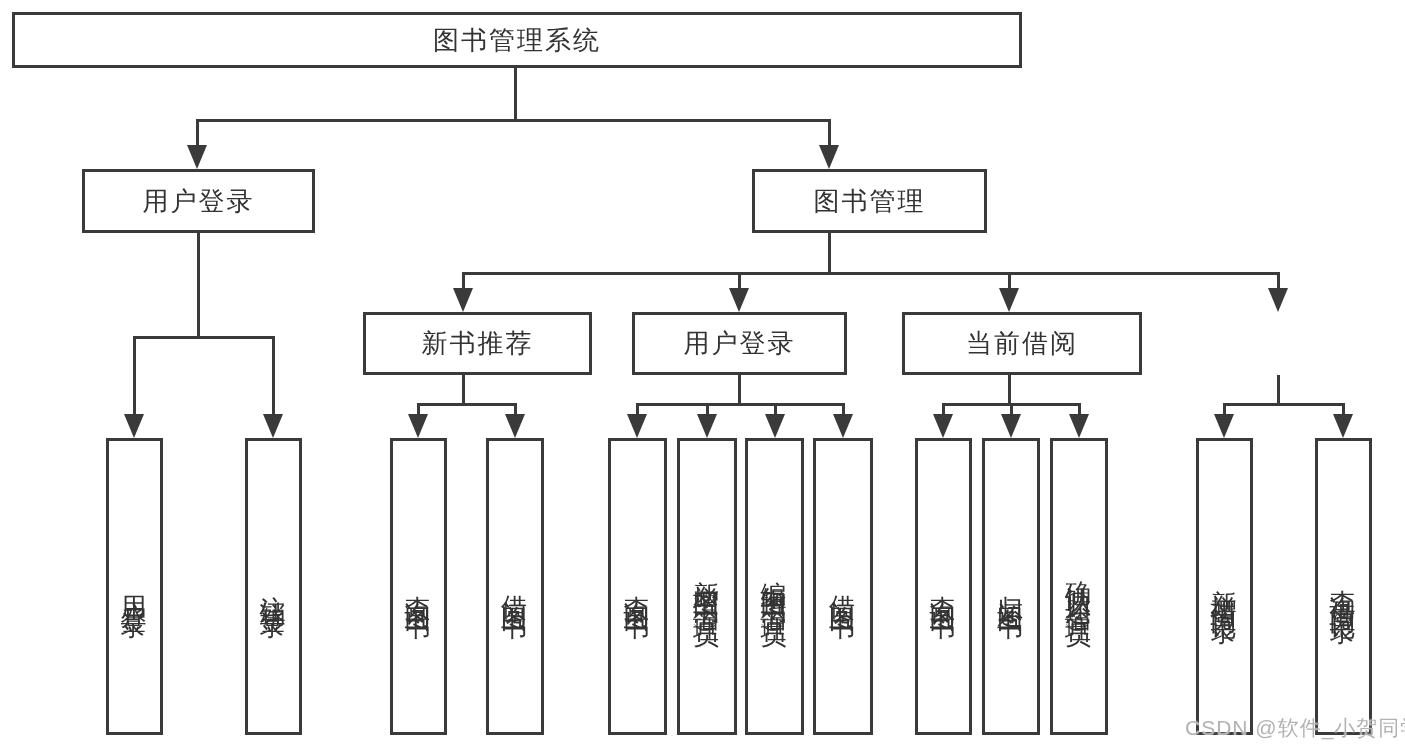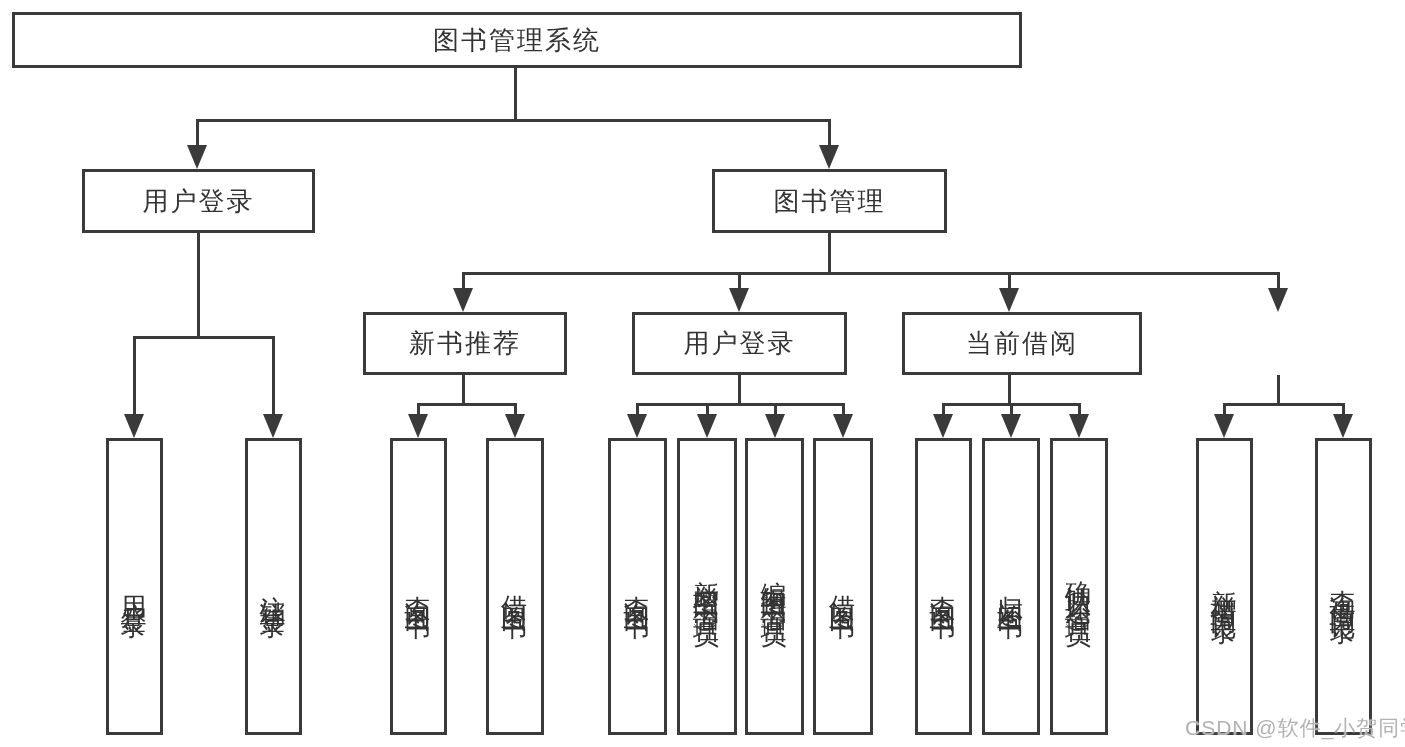--- a/index.html
+++ b/index.html
@@ -62,21 +62,21 @@
   <div class="vline" style="left:514px;top:68px;height:51px"></div>
   <div class="hline" style="left:196px;top:119px;width:635px"></div>
   <div class="vline" style="left:196px;top:119px;height:30px"></div>
   <div class="arrow" style="left:187px;top:145px"></div>
   <div class="vline" style="left:828px;top:119px;height:30px"></div>
   <div class="arrow" style="left:819px;top:145px"></div>
 
   <div class="node" style="left:82px;top:169px;width:233px;height:64px">
     <span>用户登录</span>
   </div>
-  <div class="node" style="left:712px;top:169px;width:235px;height:64px">
+  <div class="node" style="left:752px;top:169px;width:235px;height:64px">
     <span>图书管理</span>
   </div>
 
   <div class="vline" style="left:197px;top:233px;height:103px"></div>
   <div class="hline" style="left:133px;top:336px;width:142px"></div>
   <div class="vline" style="left:133px;top:336px;height:82px"></div>
   <div class="arrow" style="left:124px;top:414px"></div>
   <div class="vline" style="left:272px;top:336px;height:82px"></div>
   <div class="arrow" style="left:263px;top:414px"></div>
 
@@ -84,21 +84,21 @@
   <div class="hline" style="left:462px;top:272px;width:818px"></div>
   <div class="vline" style="left:462px;top:272px;height:20px"></div>
   <div class="arrow" style="left:453px;top:288px"></div>
   <div class="vline" style="left:738px;top:272px;height:20px"></div>
   <div class="arrow" style="left:729px;top:288px"></div>
   <div class="vline" style="left:1008px;top:272px;height:20px"></div>
   <div class="arrow" style="left:999px;top:288px"></div>
   <div class="vline" style="left:1277px;top:272px;height:20px"></div>
   <div class="arrow" style="left:1268px;top:288px"></div>
 
-  <div class="node" style="left:363px;top:312px;width:204px;height:63px">
+  <div class="node" style="left:363px;top:312px;width:229px;height:63px">
     <span>新书推荐</span>
   </div>
   <div class="node" style="left:632px;top:312px;width:215px;height:63px">
     <span>用户登录</span>
   </div>
   <div class="node" style="left:902px;top:312px;width:240px;height:63px">
     <span>当前借阅</span>
   </div>
 
   <div class="vline" style="left:462px;top:375px;height:28px"></div>

